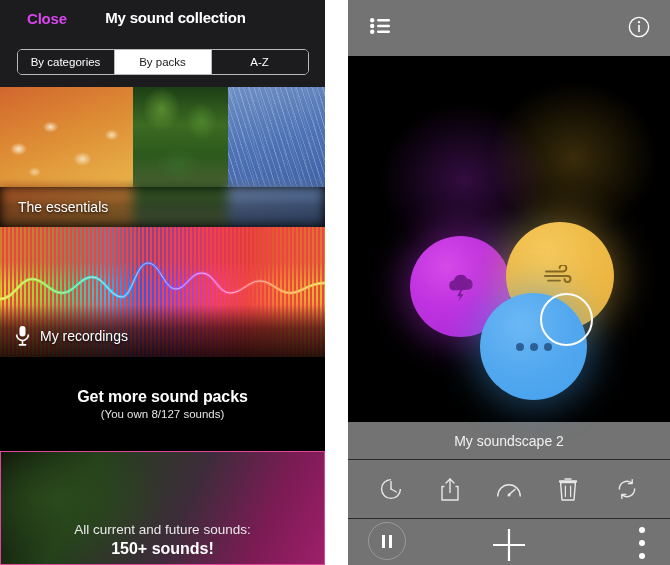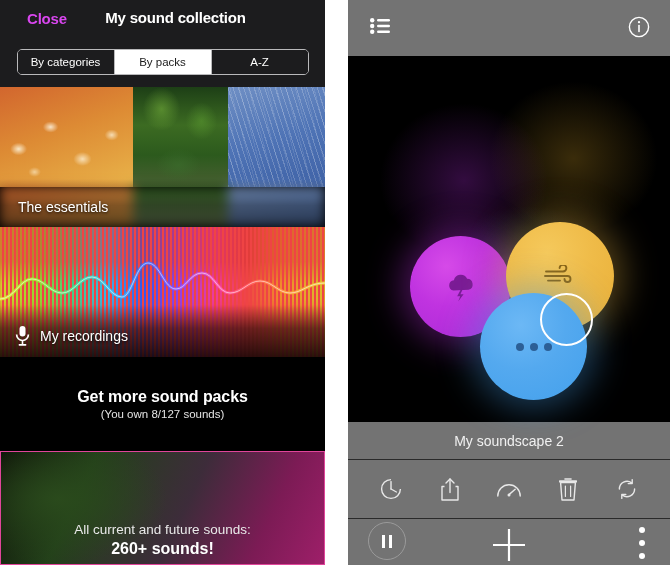--- a/index.html
+++ b/index.html
@@ -496,21 +496,21 @@
     </div>
 
     <div class="card-getmore">
       <div class="getmore-title">Get more sound packs</div>
       <div class="getmore-sub">(You own 8/127 sounds)</div>
     </div>
 
     <div class="card-promo">
       <div class="promo-text">
         <div class="promo-line1">All current and future sounds:</div>
-        <div class="promo-line2">260+ sounds!</div>
+        <div class="promo-line2">150+ sounds!</div>
       </div>
     </div>
   </div>
 
   <div class="right-panel">
 
     <div class="r-top">
       <div class="icon-list">
         <svg width="20" height="16" viewBox="0 0 20 16">
           <circle cx="2.2" cy="2.2" r="2.2" fill="#ffffff"></circle>

